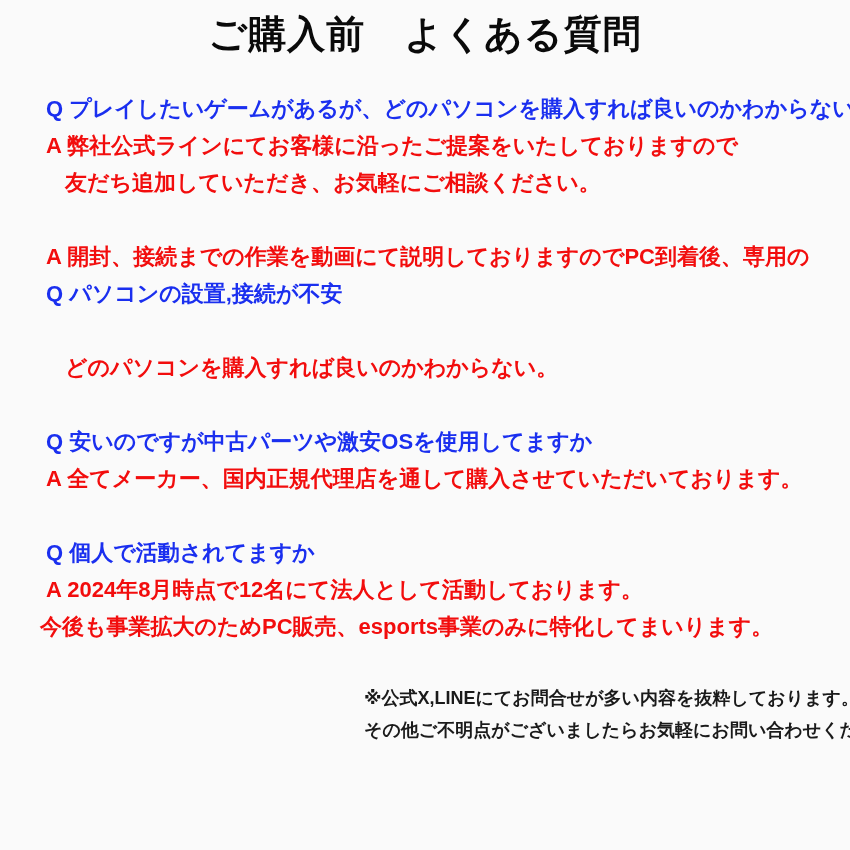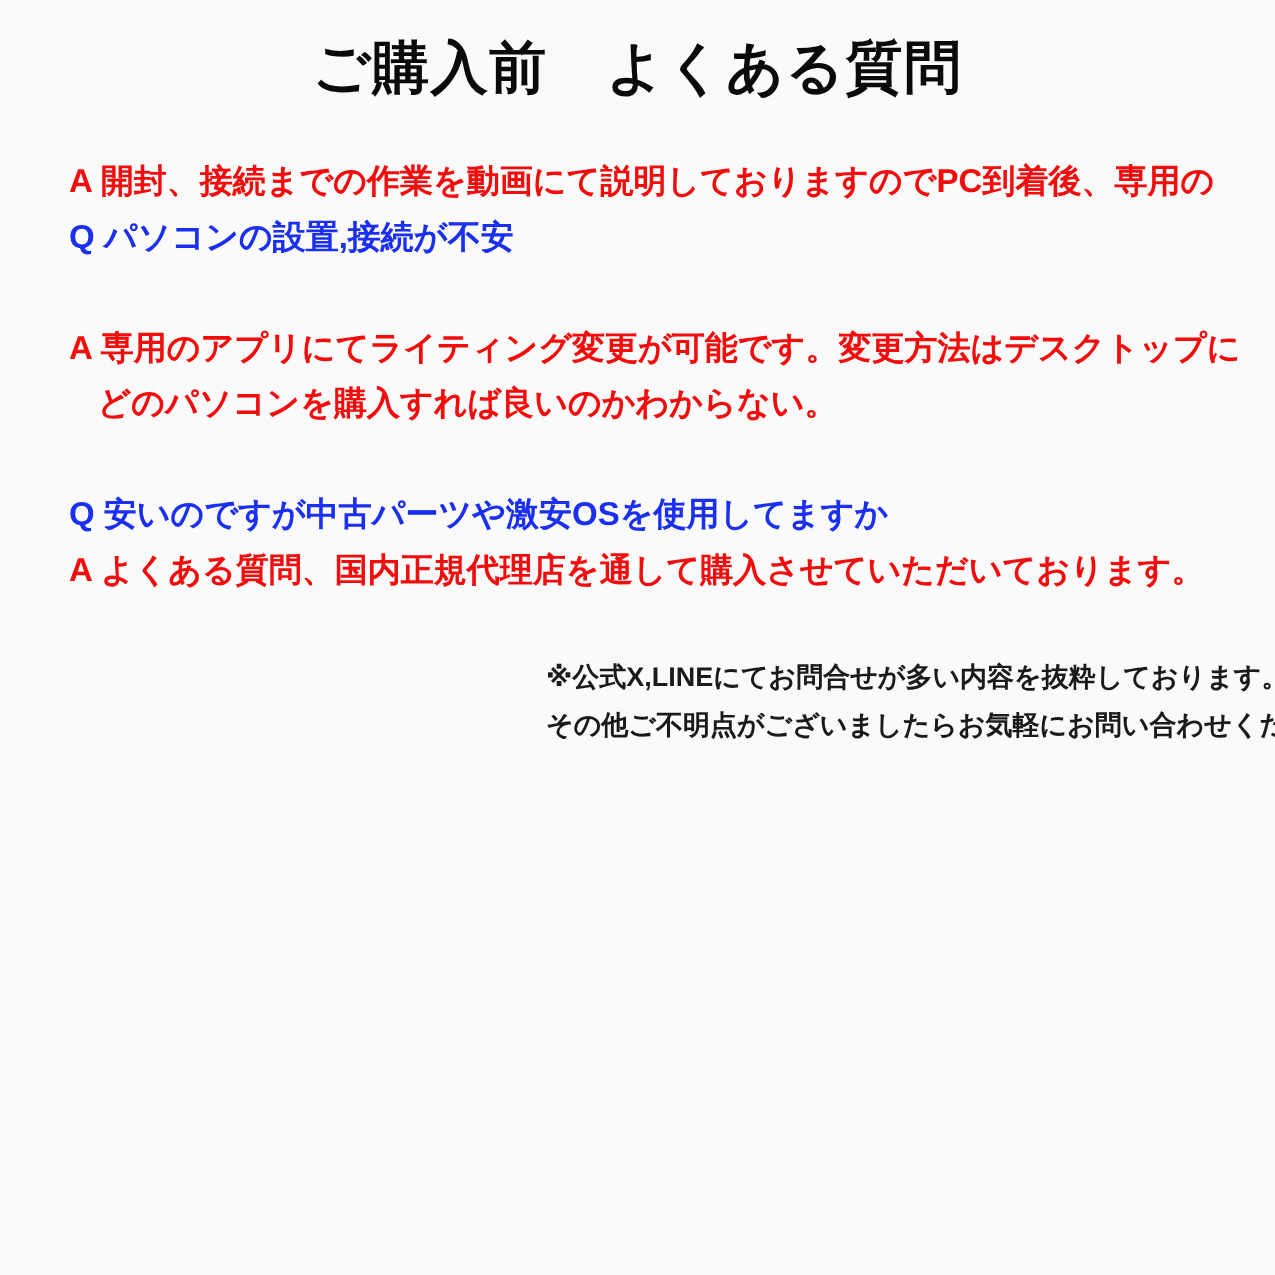--- a/index.html
+++ b/index.html
@@ -15,21 +15,21 @@
   .page {
     position: relative;
     width: 850px;
     height: 850px;
     font-family: "Liberation Sans", "DejaVu Sans", sans-serif;
     font-weight: bold;
     color: #0a0a0a;
   }
   .title {
     margin: 0;
-    padding-top: 22px;
+    padding-top: 10px;
     font-size: 38px;
     line-height: 48px;
     text-align: center;
     letter-spacing: 1px;
     color: #0a0a0a;
   }
   .content {
     margin-top: 32px;
     padding-left: 46px;
     padding-right: 20px;
@@ -67,36 +67,45 @@
 </style>
 </head>
 <body>
 
 <div class="page">
 
   <h1 class="title">ご購入前　よくある質問</h1>
 
   <div class="content">
 
+    <div class="qa-block">
+      <div class="line q-line">Q プレイしたいゲームがあるが、どのパソコンを購入すれば良いのかわからない</div>
+      <div class="line a-line">A 弊社公式ラインにてお客様に沿ったご提案をいたしておりますので</div>
+      <div class="line a-line cont">友だち追加していただき、お気軽にご相談ください。</div>
+    </div>
 
     <div class="qa-block">
       <div class="line a-line">A 開封、接続までの作業を動画にて説明しておりますのでPC到着後、専用の</div>
       <div class="line q-line">Q パソコンの設置,接続が不安</div>
     </div>
 
     <div class="qa-block">
-      <div class="line a-line">A 専用のアプリにてライティング変更が可能です。変更方法はデスクトップに</div>
       <div class="line a-line cont">どのパソコンを購入すれば良いのかわからない。</div>
     </div>
 
     <div class="qa-block">
       <div class="line q-line">Q 安いのですが中古パーツや激安OSを使用してますか</div>
-      <div class="line a-line">A よくある質問、国内正規代理店を通して購入させていただいております。</div>
+      <div class="line a-line">A 全てメーカー、国内正規代理店を通して購入させていただいております。</div>
     </div>
 
+    <div class="qa-block">
+      <div class="line q-line">Q 個人で活動されてますか</div>
+      <div class="line a-line">A 2024年8月時点で12名にて法人として活動しております。</div>
+      <div class="line a-line cont-flush">今後も事業拡大のためPC販売、esports事業のみに特化してまいります。</div>
+    </div>
 
     <div class="footer">
       <div class="line">※公式X,LINEにてお問合せが多い内容を抜粋しております。</div>
       <div class="line">その他ご不明点がございましたらお気軽にお問い合わせください。</div>
     </div>
 
   </div>
 </div>
 
 </body></html>

